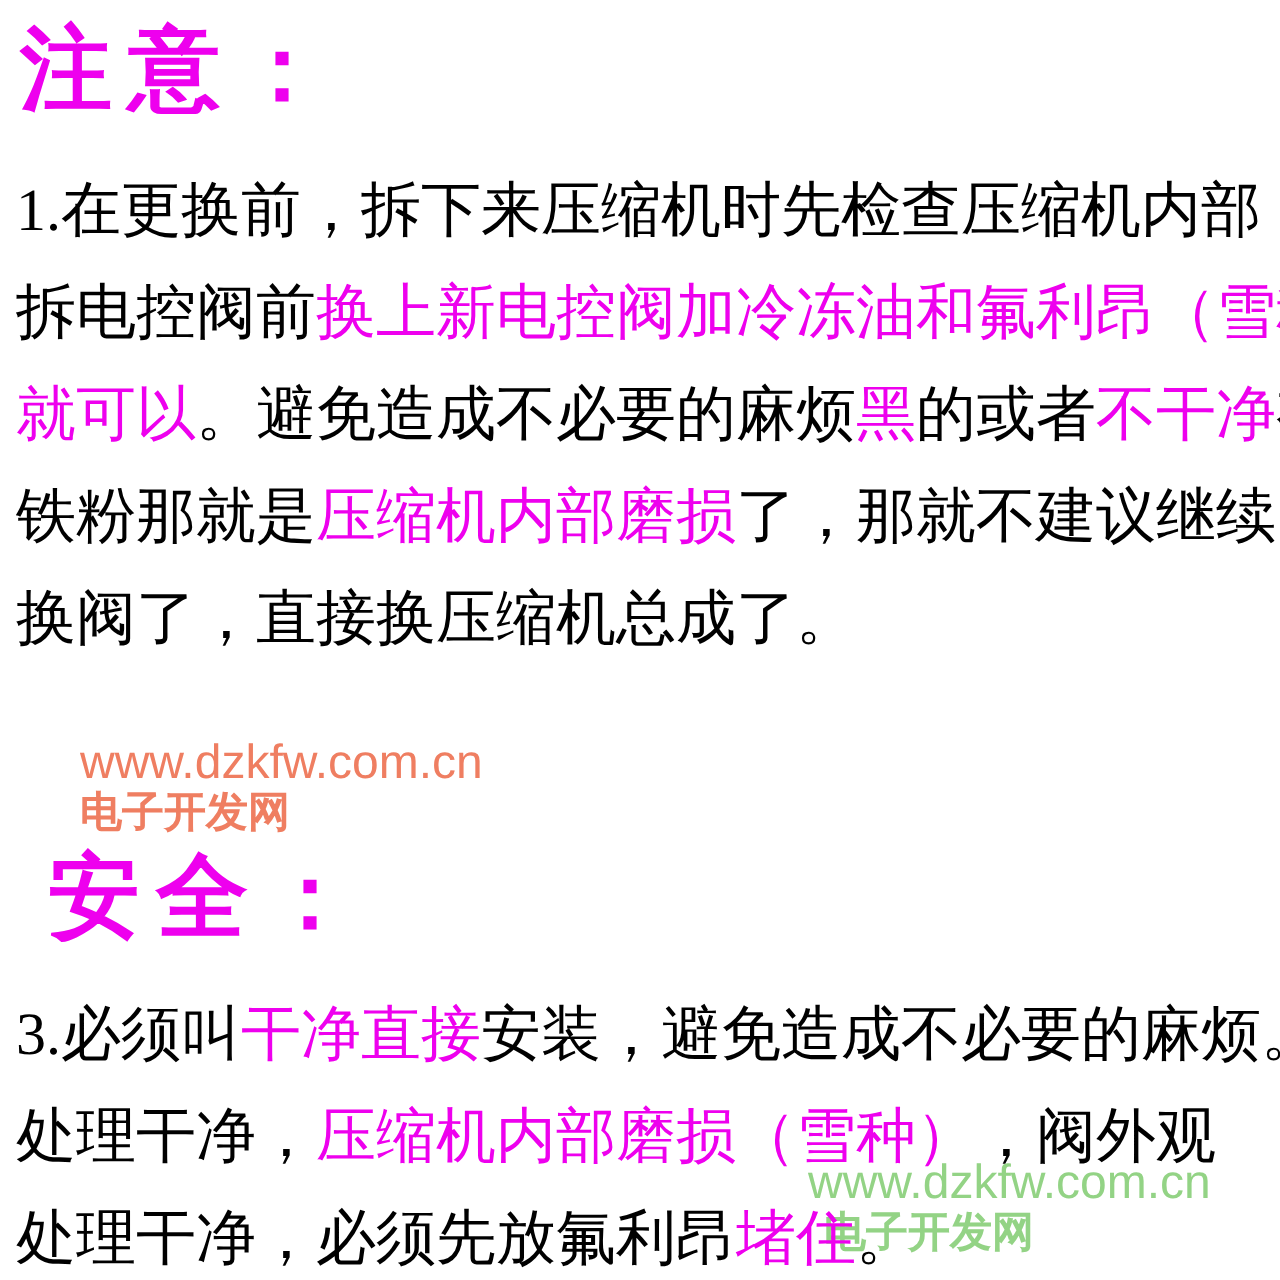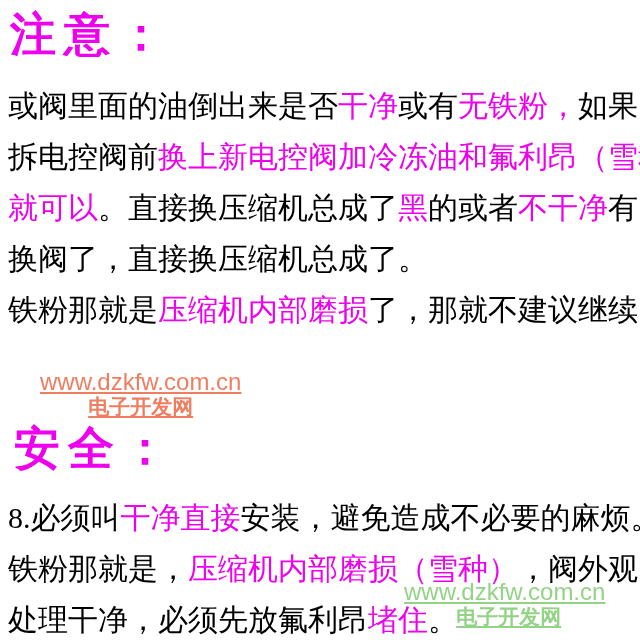--- a/index.html
+++ b/index.html
@@ -38,57 +38,56 @@
   .para .line {
     height: 51px;
     line-height: 51px;
     white-space: nowrap;
   }
   .para .line .hl { color: var(--hl); }
   .watermark {
     position: absolute;
     font-family: "Liberation Sans", "DejaVu Sans", sans-serif;
     z-index: 1;
-    text-decoration: underline;
   }
   .wm-url  { font-size: 24px; line-height: 24px; }
-  .wm-name { font-size: 21px; line-height: 22px; font-weight: bold; margin-top: 2px; text-align: center; }
+  .wm-name { font-size: 21px; line-height: 22px; font-weight: bold; margin-top: 2px; }
   .wm-green .wm-name { margin-left: 8px; }
   #heading-notice { left: 10px; top: 4px; }
   #para-notice    { left: 8px;  top: 80px; }
   #watermark-orange { left: 40px; top: 370px; }
-  #heading-safety { left: 14px;  top: 418px; }
+  #heading-safety { left: 24px;  top: 418px; }
   #para-safety    { left: 8px;  top: 492px; }
   #watermark-green  { left: 404px; top: 580px; }
 </style>
 </head>
 <body>
 
 <div class="page">
 
   <div class="heading" id="heading-notice">注意：</div>
 
   <div class="para" id="para-notice">
-      <div class="line"><span>或阀里面的油倒出来是否</span><span class="hl">干净</span><span>或有</span><span class="hl">无铁粉，</span><span>如果</span></div>
+      <div class="line"><span>1.在更换前，拆下来压缩机时先检查压缩机内部</span></div>
       <div class="line"><span>拆电控阀前</span><span class="hl">换上新电控阀加冷冻油和氟利昂（雪种）</span></div>
-      <div class="line"><span class="hl">就可以</span><span>。直接换压缩机总成了</span><span class="hl">黑</span><span>的或者</span><span class="hl">不干净</span><span>有</span></div>
+      <div class="line"><span class="hl">就可以</span><span>。避免造成不必要的麻烦</span><span class="hl">黑</span><span>的或者</span><span class="hl">不干净</span><span>有</span></div>
+      <div class="line"><span>铁粉那就是</span><span class="hl">压缩机内部磨损</span><span>了，那就不建议继续</span></div>
       <div class="line"><span>换阀了，直接换压缩机总成了。</span></div>
-      <div class="line"><span>铁粉那就是</span><span class="hl">压缩机内部磨损</span><span>了，那就不建议继续</span></div>
     </div>
 
   <div class="watermark wm-orange" id="watermark-orange" style="color: rgb(239, 126, 97);">
     <div class="wm-url">www.dzkfw.com.cn</div>
     <div class="wm-name">电子开发网</div>
   </div>
 
   <div class="heading" id="heading-safety">安全：</div>
 
   <div class="para" id="para-safety">
-      <div class="line"><span>8.必须叫</span><span class="hl">干净直接</span><span>安装，避免造成不必要的麻烦。</span></div>
-      <div class="line"><span>铁粉那就是，</span><span class="hl">压缩机内部磨损（雪种）</span><span>，阀外观</span></div>
+      <div class="line"><span>3.必须叫</span><span class="hl">干净直接</span><span>安装，避免造成不必要的麻烦。</span></div>
+      <div class="line"><span>处理干净，</span><span class="hl">压缩机内部磨损（雪种）</span><span>，阀外观</span></div>
       <div class="line"><span>处理干净，必须先放氟利昂</span><span class="hl">堵住</span><span>。</span></div>
     </div>
 
   <div class="watermark wm-green" id="watermark-green" style="color: rgb(147, 211, 133);">
     <div class="wm-url">www.dzkfw.com.cn</div>
     <div class="wm-name">电子开发网</div>
   </div>
 
 </div>
 

